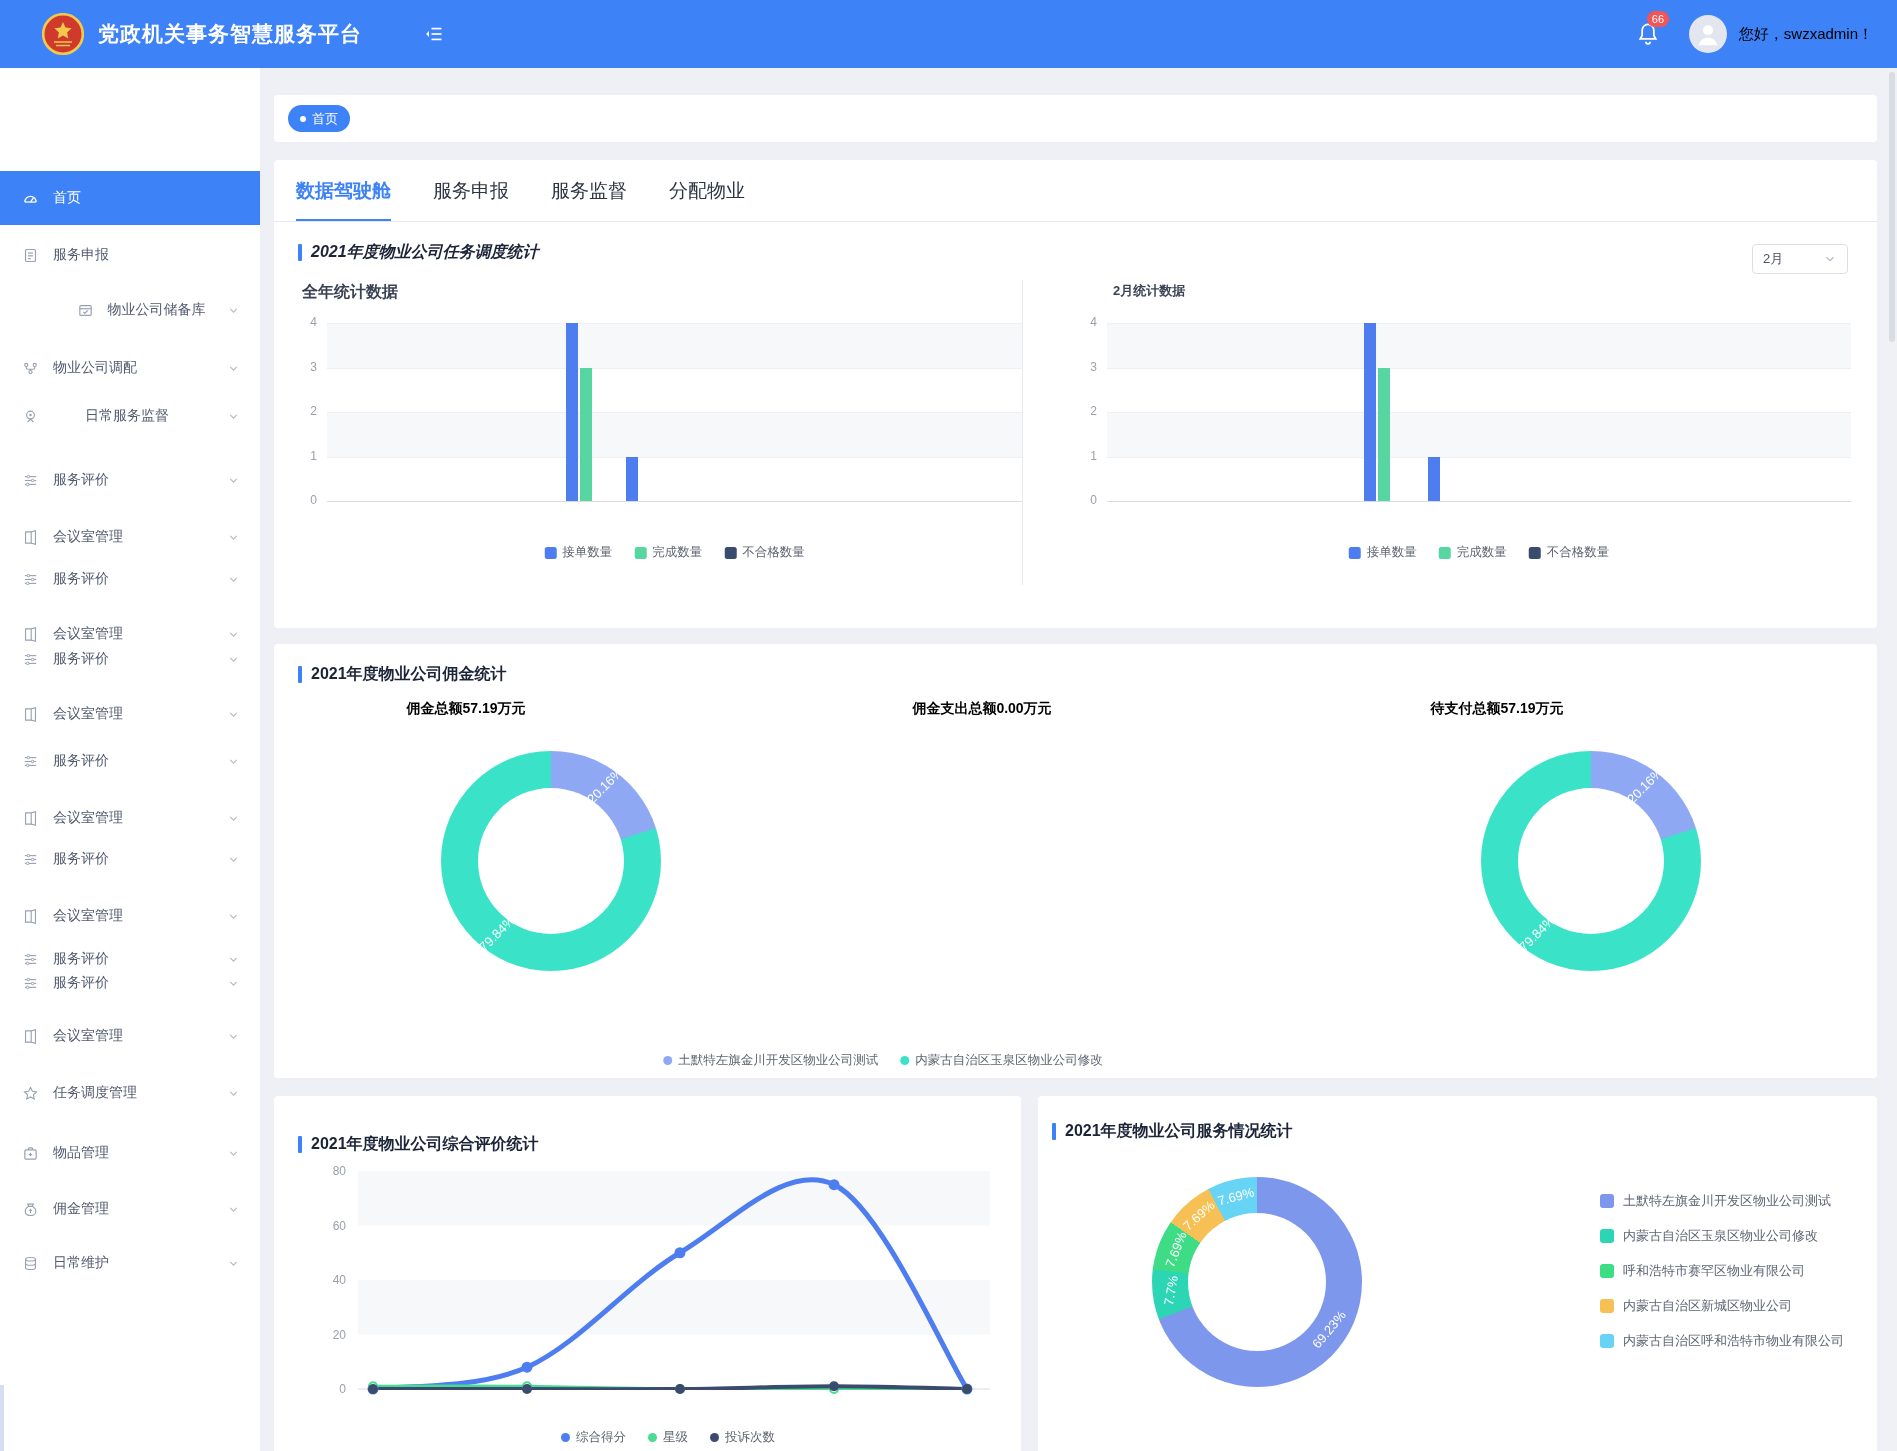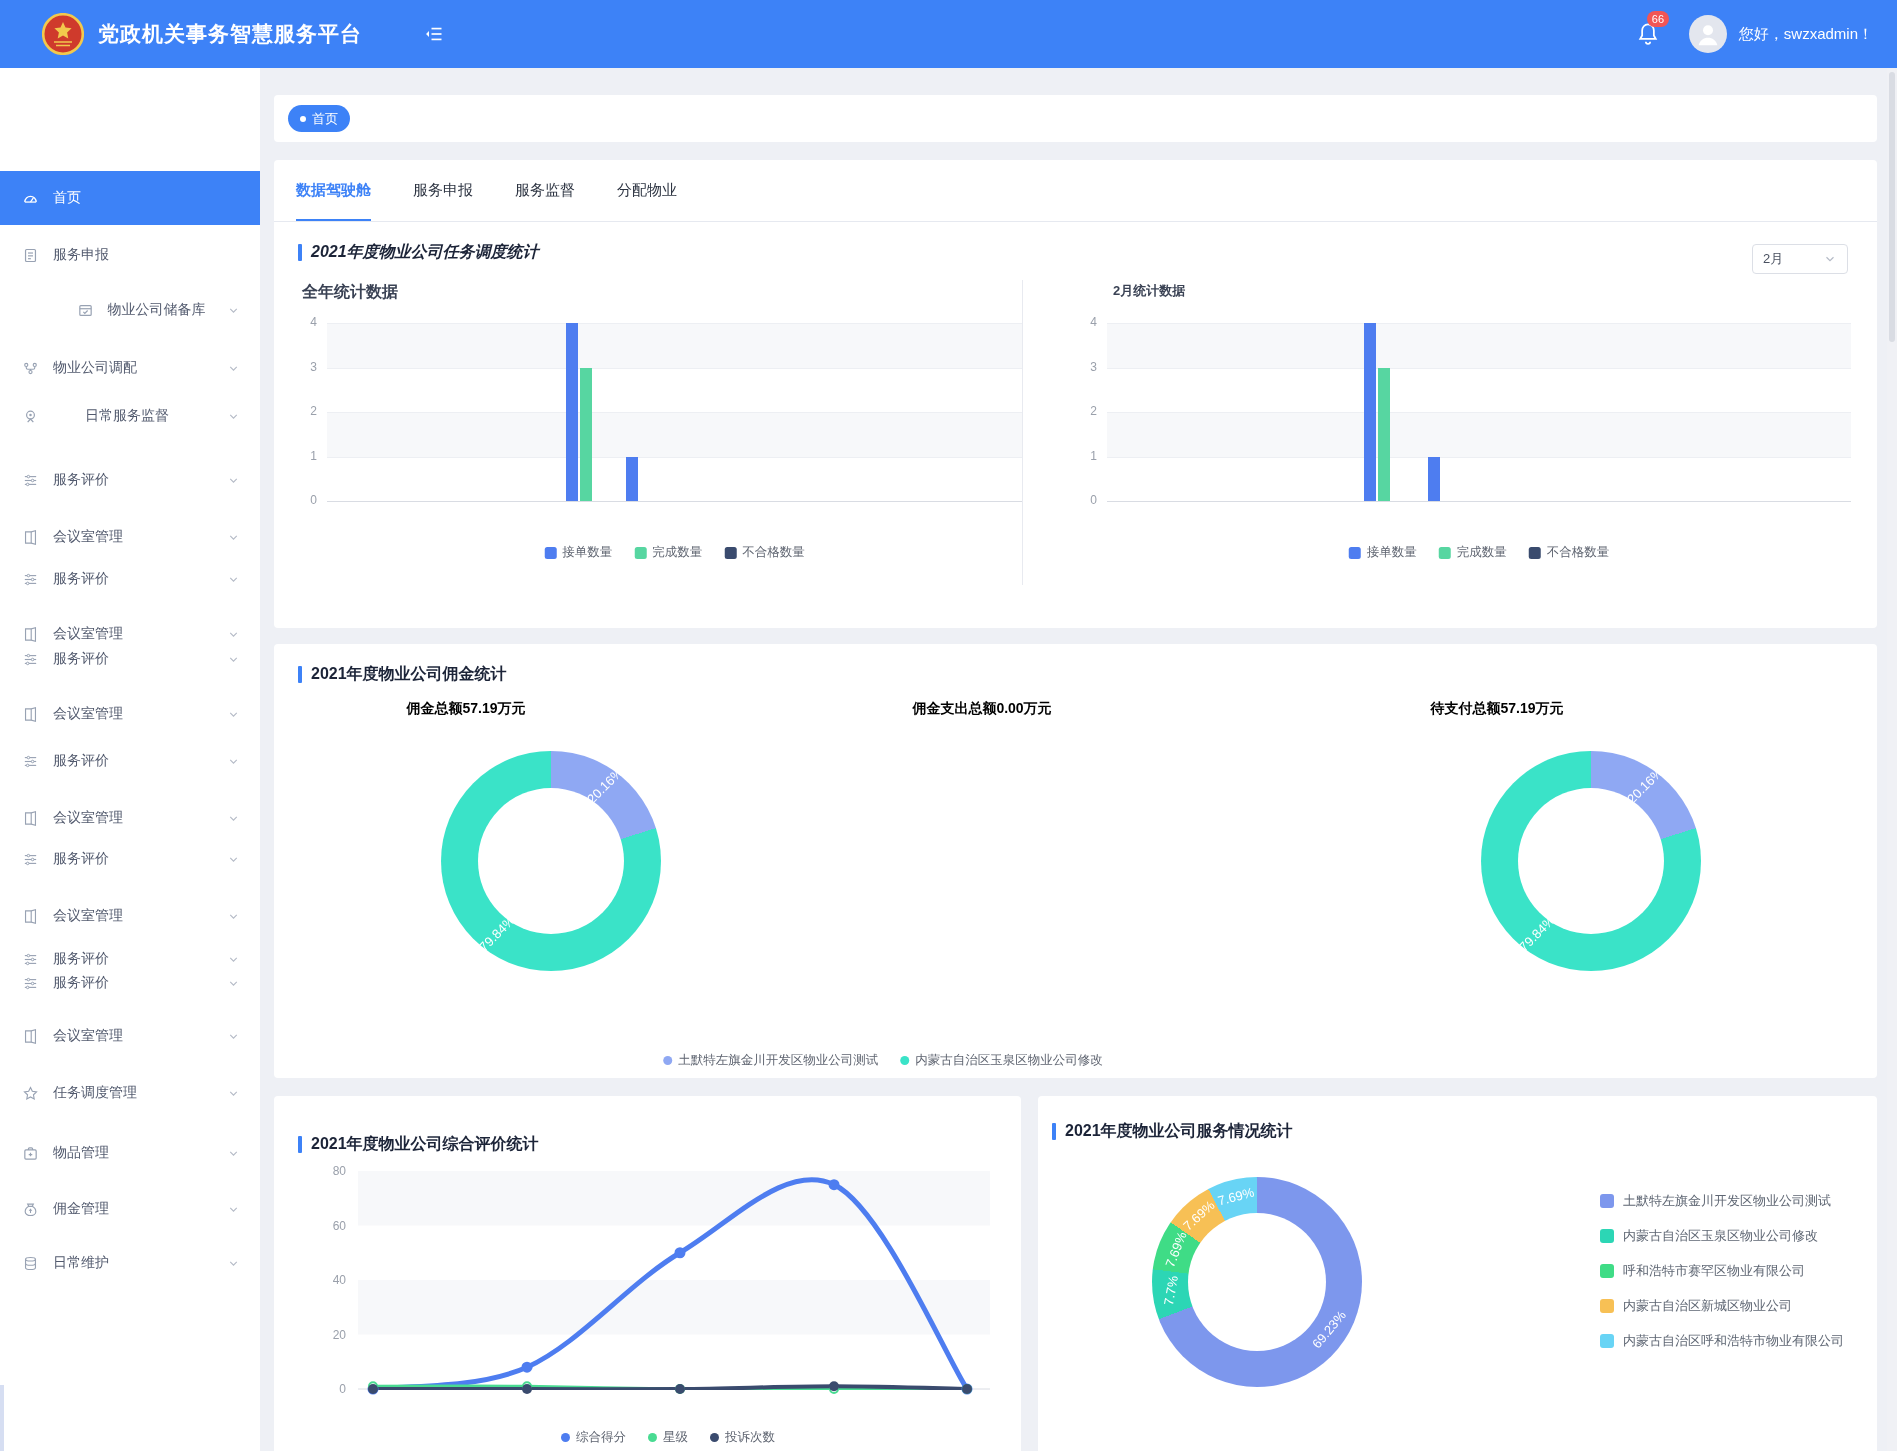--- a/index.html
+++ b/index.html
@@ -12,41 +12,41 @@
   }
   
   .header { position:absolute; left:0; top:0; width:1897px; height:68px; background:#3d82f7; display:flex; align-items:center; z-index:9; }
   .emblem { margin-left:42px; flex:0 0 auto; }
   .app-title { color:#fff; font-size:21px; font-weight:bold; letter-spacing:1px; margin-left:14px; }
   .fold { margin-left:62px; cursor:pointer; }
   .header-right { position:absolute; right:24px; top:0; height:68px; display:flex; align-items:center; }
   .bell-wrap { position:relative; margin-right:28px; cursor:pointer; }
   .badge { position:absolute; top:-10px; left:12px; background:#f25555; color:#fff; font-size:11px; line-height:16px; padding:0 5px; border-radius:9px; }
   .avatar { width:38px; height:38px; border-radius:50%; background:#e3e6ee; display:flex; align-items:center; justify-content:center; overflow:hidden; margin-right:12px; }
-  .greeting { color:#ffffff; font-size:15px; }
+  .greeting { color:#000000; font-size:15px; }
   
   .sidebar { position:absolute; left:0; top:68px; width:260px; bottom:0; background:#fff; z-index:8; }
   .sb-item { position:absolute; left:0; width:260px; height:40px; display:flex; align-items:center; cursor:pointer; color:#525a6e; font-size:14px; }
   .sb-item .ico { margin-left:22px; margin-right:14px; color:#98a2b3; flex:0 0 auto; }
   .sb-item .chev { position:absolute; right:20px; color:#b4bac6; }
   .sb-item.active { background:#3d82f7; color:#fff; }
   .sb-item.active .ico { color:#fff; }
   .sb-scroll { position:absolute; left:0; bottom:0; width:4px; height:66px; background:#d6def2; }
   
   .card { position:absolute; background:#fff; border-radius:4px; }
   #bc-card   { left:274px; top:95px;  width:1603px; height:47px; }
   #card-a    { left:274px; top:160px; width:1603px; height:468px; }
   #card-b    { left:274px; top:644px; width:1603px; height:434px; }
   #card-c    { left:274px; top:1096px; width:747px; height:420px; }
   #card-d    { left:1038px; top:1096px; width:839px; height:420px; }
   .crumb { position:absolute; left:14px; top:10px; height:27px; background:#3d82f7; border-radius:14px; display:flex; align-items:center; padding:0 12px; color:#fff; font-size:13px; cursor:pointer; }
   .crumb .dot { width:6px; height:6px; border-radius:50%; background:#fff; margin-right:6px; }
   
   .tabrow { position:absolute; left:0; top:0; width:100%; height:62px; border-bottom:1px solid #e6e9f0; display:flex; align-items:stretch; padding-left:22px; }
-  .tab { position:relative; display:flex; align-items:center; margin-right:42px; font-size:15px; color:#2d3442; cursor:pointer; }
+  .tab { position:relative; display:flex; align-items:center; margin-right:42px; font-size:19px; color:#2d3442; cursor:pointer; }
   .tab.active { color:#3d82f7; font-weight:bold; }
   .tab.active::after { content:""; position:absolute; left:0; right:0; bottom:0; height:2px; background:#3d82f7; }
   
   .sec-title { position:absolute; display:flex; align-items:center; font-size:16px; font-weight:bold; color:#1c2438; }
   .sec-title .tbar { width:4px; height:17px; background:#3d82f7; margin-right:9px; border-radius:1px; }
   .chart-sub { position:absolute; font-size:13px; color:#000000; font-weight:600; }
   
   .select { position:absolute; left:1478px; top:84px; width:96px; height:30px; border:1px solid #dcdfe6; border-radius:4px; display:flex; align-items:center; padding:0 10px; font-size:13px; color:#4a5160; cursor:pointer; background:#fff; }
   .select .sv { flex:1; }
   .divider-v { position:absolute; width:1px; background:#e8eaf0; }

